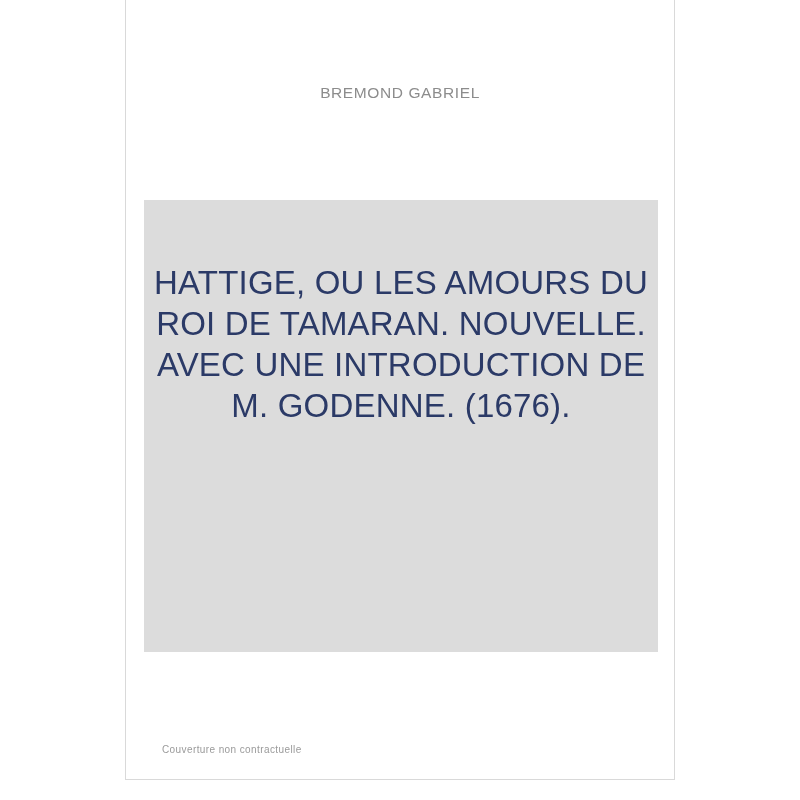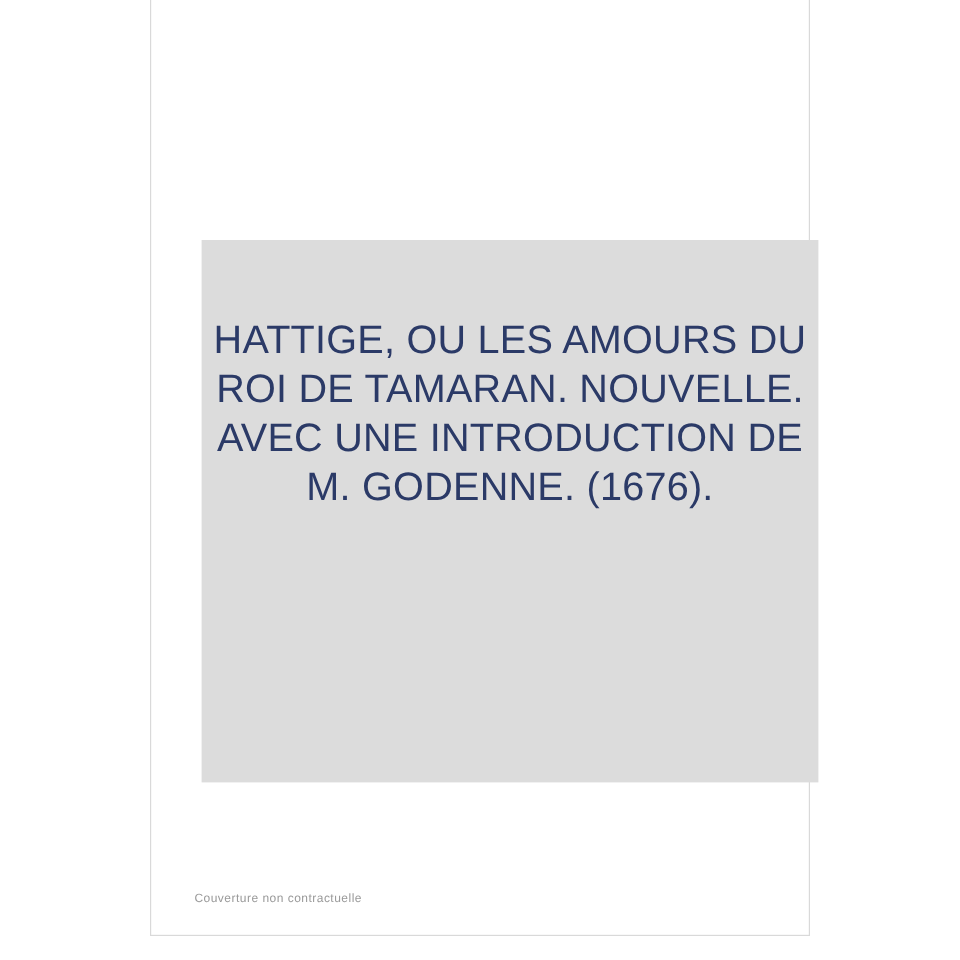--- a/index.html
+++ b/index.html
@@ -46,21 +46,20 @@
     font-weight: 400;
   }
 
   .art-panel {
     position: absolute;
     left: 18px;
     top: 200px;
     width: 514px;
     height: 452px;
     background: #dcdcdc;
-    margin-left: 24px;
   }
 
   .title {
     position: absolute;
     left: 0;
     top: 62px;
     width: 100%;
     text-align: center;
     color: #2b3a67;
     font-size: 33px;
@@ -81,20 +80,21 @@
     letter-spacing: 0.4px;
     font-family: "Liberation Sans", sans-serif;
   }
 </style>
 </head>
 <body>
 
 <div class="page">
   <div class="cover">
 
+    <div class="author">BREMOND GABRIEL</div>
 
     <div class="art-panel">
       <div class="title">HATTIGE, OU LES AMOURS DU ROI DE TAMARAN. NOUVELLE. AVEC UNE INTRODUCTION DE M. GODENNE. (1676).</div>
     </div>
 
     <div class="footer-note">Couverture non contractuelle</div>
 
   </div>
 </div>
 

